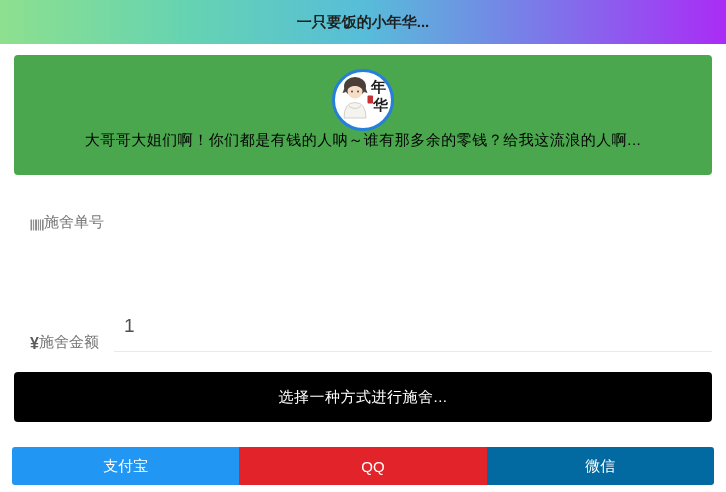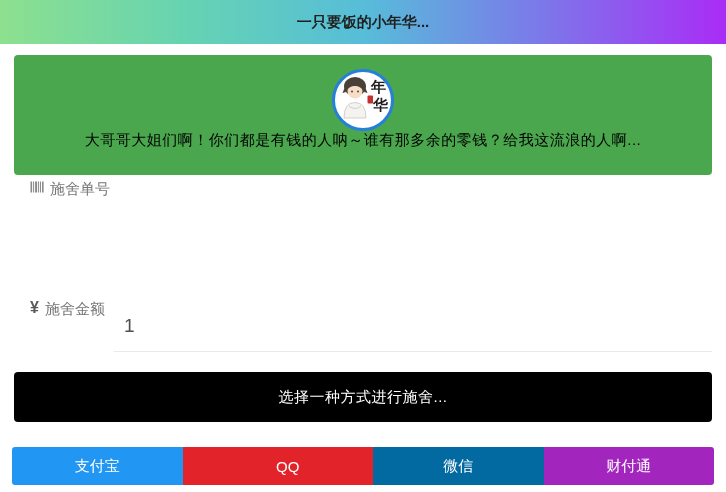--- a/index.html
+++ b/index.html
@@ -26,21 +26,21 @@
   .avatar {
     width:62px; height:62px; border-radius:50%;
     background:#ffffff; border:3px solid #2680d9;
     overflow:hidden; flex-shrink:0;
   }
   .card-msg { color:#000000; font-size:15px; letter-spacing:0.5px; }
   .form { margin-top:5px; }
   .form-row { display:flex; align-items:flex-start; height:60px; }
   .flabel {
     height:52px; width:100px; flex-shrink:0;
-    display:flex; align-items:flex-start; gap:6px;
+    display:flex; align-items:flex-end; gap:0;
     padding-left:16px;
     color:#767676; font-size:15px;
   }
   .input-wrap {
     flex:1; height:52px;
     border-bottom:1px solid #e9e9e9;
     display:flex; align-items:center;
     padding-left:10px;
   }
   .input-wrap input {
@@ -126,14 +126,13 @@
 
     <button class="submit">选择一种方式进行施舍...</button>
   </div>
 
 </div>
 
 <div class="paybar">
   <button class="paybtn" style="background: rgb(33, 150, 243);">支付宝</button>
   <button class="paybtn" style="background: rgb(226, 35, 42); padding-left: 20px;">QQ</button>
   <button class="paybtn" style="background: #0369a1;">微信</button>
-  <button class="paybtn" style="background: rgb(162, 38, 189);">财付通</button>
 </div>
 
 </body></html>

